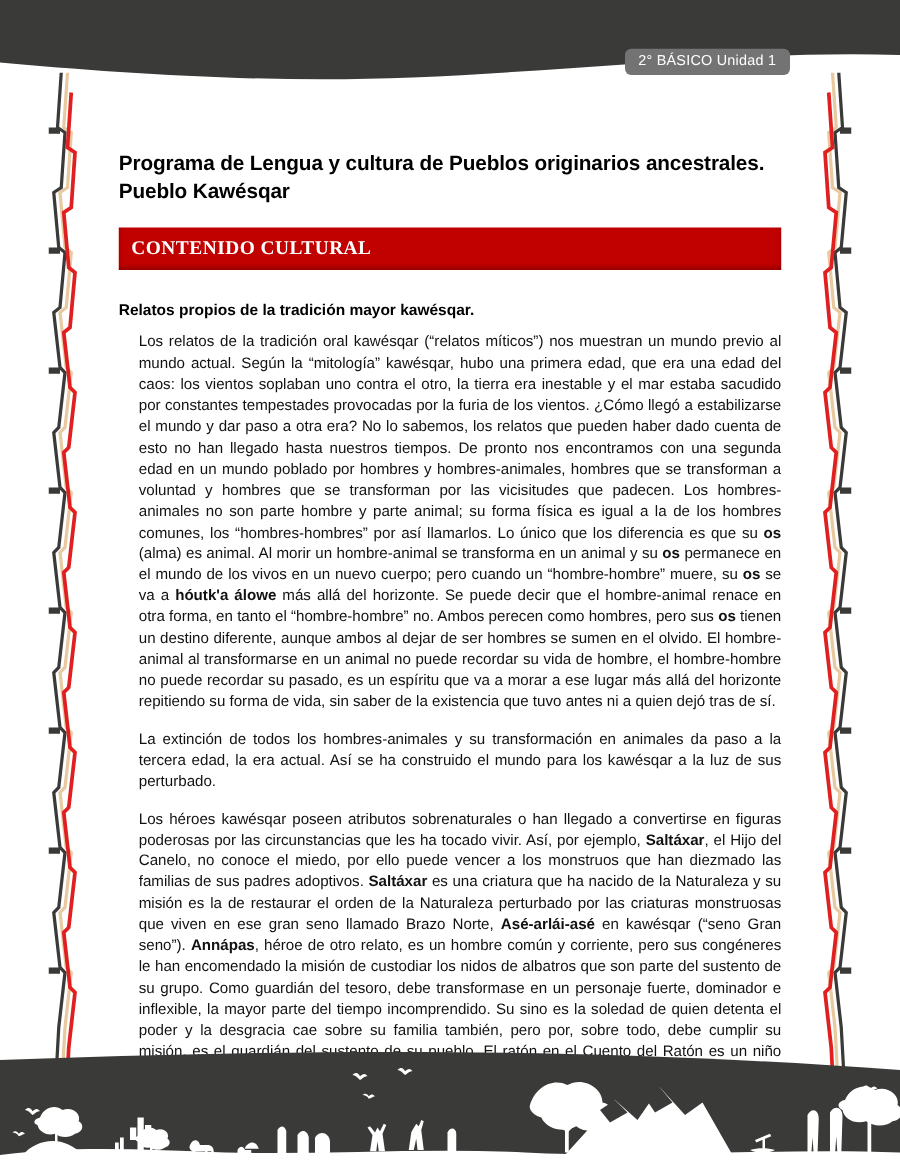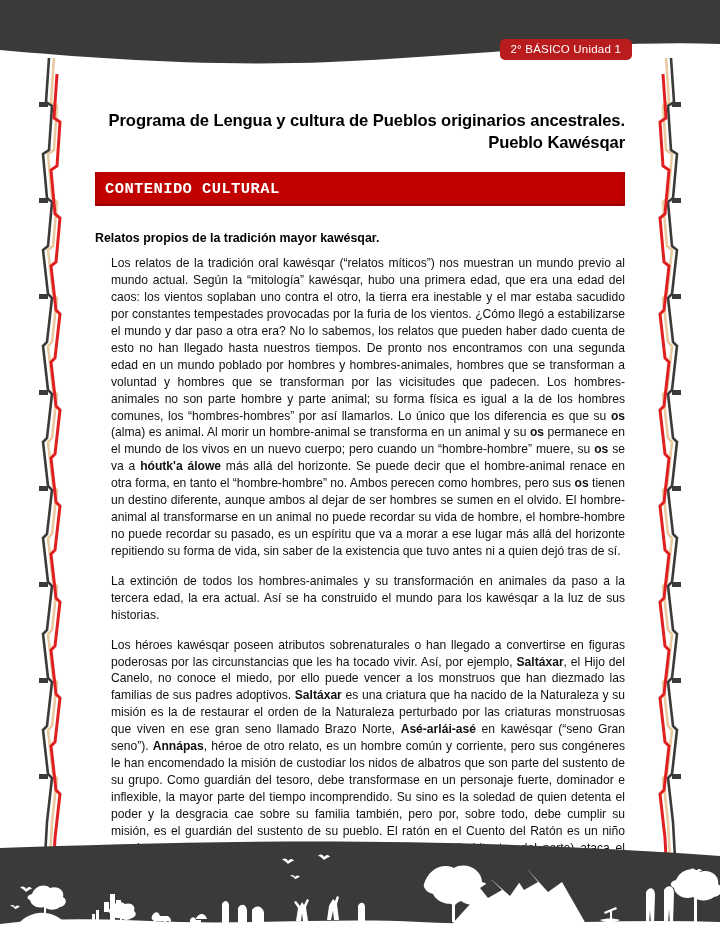--- a/index.html
+++ b/index.html
@@ -6,50 +6,50 @@
   body{
     width:720px;height:932px;overflow:hidden;position:relative;
     background:#ffffff;
     font-family:"Liberation Sans",sans-serif;
   }
   
   .top-band{position:absolute;left:0;top:0;width:720px;height:72px;overflow:hidden;}
   .top-band svg{display:block;}
   .unit-badge{
     position:absolute;right:88px;top:39px;
-    background:#b91c1c;color:#ffffff;
+    background:#737373;color:#ffffff;
     font-size:11.5px;letter-spacing:.2px;
     padding:4px 11px 5px 11px;border-radius:5px;
     white-space:nowrap;z-index:6;
   }
   .badge-stem{position:absolute;right:128px;top:28px;width:2px;height:16px;background:#3a3a38;z-index:5;}
 
   
   .side-border{position:absolute;top:58px;height:800px;width:46px;z-index:4;}
   .side-border.left{left:24px;}
   .side-border.right{right:24px;}
   .side-border svg{display:block;height:100%;width:100%;}
 
   
   .content{
     position:absolute;left:95px;top:104px;width:530px;z-index:3;
   }
   .doc-title{
     font-size:16.6px;font-weight:bold;color:#000;
-    text-align:right;line-height:1.33;margin:6px 0 18px 0;
+    text-align:left;line-height:1.33;margin:16px 0 18px 0;
     letter-spacing:-.1px;
   }
   .section-banner{
     background:#c10000;
     height:34px;display:flex;align-items:center;
     padding:0 10px;margin:0 0 24px 0;
     box-shadow:inset 0 -2px 4px rgba(0,0,0,.25);
   }
   .section-banner .label{
-    font-family:Liberation Mono, monospace;
+    font-family:Liberation Serif, serif;
     color:#ffffff;font-weight:bold;font-size:15.5px;
     letter-spacing:.4px;
   }
   .subhead{
     font-size:12.4px;font-weight:bold;color:#000;
     margin:0 0 9px 0;line-height:1.3;
   }
   p.body-par{
     font-size:12.1px;color:#111;
     text-align:justify;line-height:1.40;
@@ -120,21 +120,21 @@
   <h1 class="doc-title">Programa de Lengua y cultura de Pueblos originarios ancestrales. Pueblo Kawésqar</h1>
 
   <div class="section-banner">
     <span class="label">CONTENIDO CULTURAL</span>
   </div>
 
   <h2 class="subhead">Relatos propios de la tradición mayor kawésqar.</h2>
 
   <p class="body-par"><span>Los relatos de la tradición oral kawésqar (“relatos míticos”) nos muestran un mundo previo al mundo actual. Según la “mitología” kawésqar, hubo una primera edad, que era una edad del caos: los vientos soplaban uno contra el otro, la tierra era inestable y el mar estaba sacudido por constantes tempestades provocadas por la furia de los vientos. ¿Cómo llegó a estabilizarse el mundo y dar paso a otra era? No lo sabemos, los relatos que pueden haber dado cuenta de esto no han llegado hasta nuestros tiempos. De pronto nos encontramos con una segunda edad en un mundo poblado por hombres y hombres-animales, hombres que se transforman a voluntad y hombres que se transforman por las vicisitudes que padecen. Los hombres-animales no son parte hombre y parte animal; su forma física es igual a la de los hombres comunes, los “hombres-hombres” por así llamarlos. Lo único que los diferencia es que su </span><b>os</b><span> (alma) es animal. Al morir un hombre-animal se transforma en un animal y su </span><b>os</b><span> permanece en el mundo de los vivos en un nuevo cuerpo; pero cuando un “hombre-hombre” muere, su </span><b>os</b><span> se va a </span><b>hóutk'a álowe</b><span> más allá del horizonte. Se puede decir que el hombre-animal renace en otra forma, en tanto el “hombre-hombre” no. Ambos perecen como hombres, pero sus </span><b>os</b><span> tienen un destino diferente, aunque ambos al dejar de ser hombres se sumen en el olvido. El hombre-animal al transformarse en un animal no puede recordar su vida de hombre, el hombre-hombre no puede recordar su pasado, es un espíritu que va a morar a ese lugar más allá del horizonte repitiendo su forma de vida, sin saber de la existencia que tuvo antes ni a quien dejó tras de sí.</span></p>
 
-  <p class="body-par">La extinción de todos los hombres-animales y su transformación en animales da paso a la tercera edad, la era actual. Así se ha construido el mundo para los kawésqar a la luz de sus historias.</p>
+  <p class="body-par">La extinción de todos los hombres-animales y su transformación en animales da paso a la tercera edad, la era actual. Así se ha construido el mundo para los kawésqar a la luz de sus perturbado.</p>
 
   <p class="body-par"><span>Los héroes kawésqar poseen atributos sobrenaturales o han llegado a convertirse en figuras poderosas por las circunstancias que les ha tocado vivir. Así, por ejemplo, </span><b>Saltáxar</b><span>, el Hijo del Canelo, no conoce el miedo, por ello puede vencer a los monstruos que han diezmado las familias de sus padres adoptivos. </span><b>Saltáxar</b><span> es una criatura que ha nacido de la Naturaleza y su misión es la de restaurar el orden de la Naturaleza perturbado por las criaturas monstruosas que viven en ese gran seno llamado Brazo Norte, </span><b>Asé-arlái-asé</b><span> en kawésqar (“seno Gran seno”). </span><b>Annápas</b><span>, héroe de otro relato, es un hombre común y corriente, pero sus congéneres le han encomendado la misión de custodiar los nidos de albatros que son parte del sustento de su grupo. Como guardián del tesoro, debe transformase en un personaje fuerte, dominador e inflexible, la mayor parte del tiempo incomprendido. Su sino es la soledad de quien detenta el poder y la desgracia cae sobre su familia también, pero por, sobre todo, debe cumplir su misión, es el guardián del sustento de su pueblo. El ratón en el Cuento del Ratón es un niño que ha quedado abandonado cuando un grupo de </span><b>Sǣlams</b><span> (habitantes del norte) ataca el campamento de su familia, mata a los miembros masculinos de la familia (el padre, el hermano, el tío) y raptan a su madre y hermana. El rapto, que es un hecho reiterado en algunas narraciones kawésqar, se explica porque los kawésqar son exogámicos, es decir, el</span></p>
 
 </div>
 
 <div class="footer">
   <svg width="720" height="100" viewBox="0 0 720 100" xmlns="http://www.w3.org/2000/svg">
     <path d="M0,16 C180,10 420,2 720,24 L720,100 L0,100 Z" fill="#3a3a38"></path>
     <g fill="#ffffff">
 

